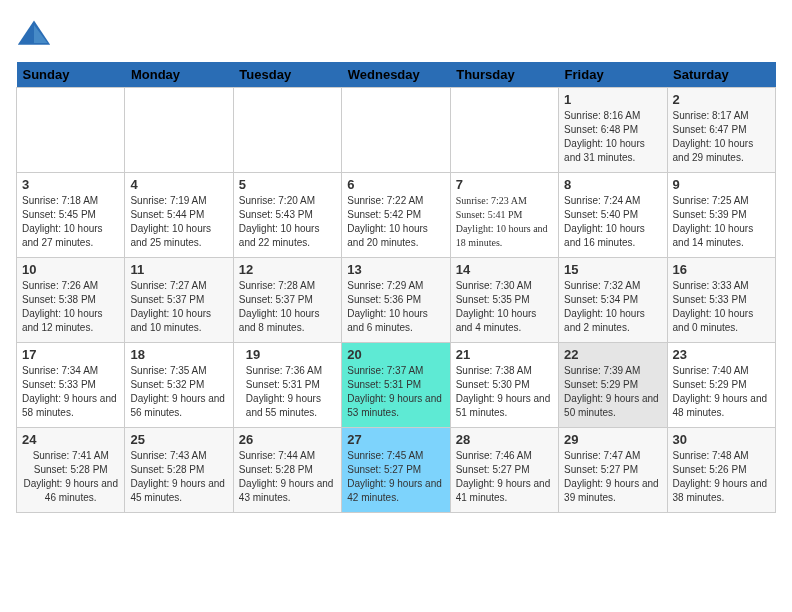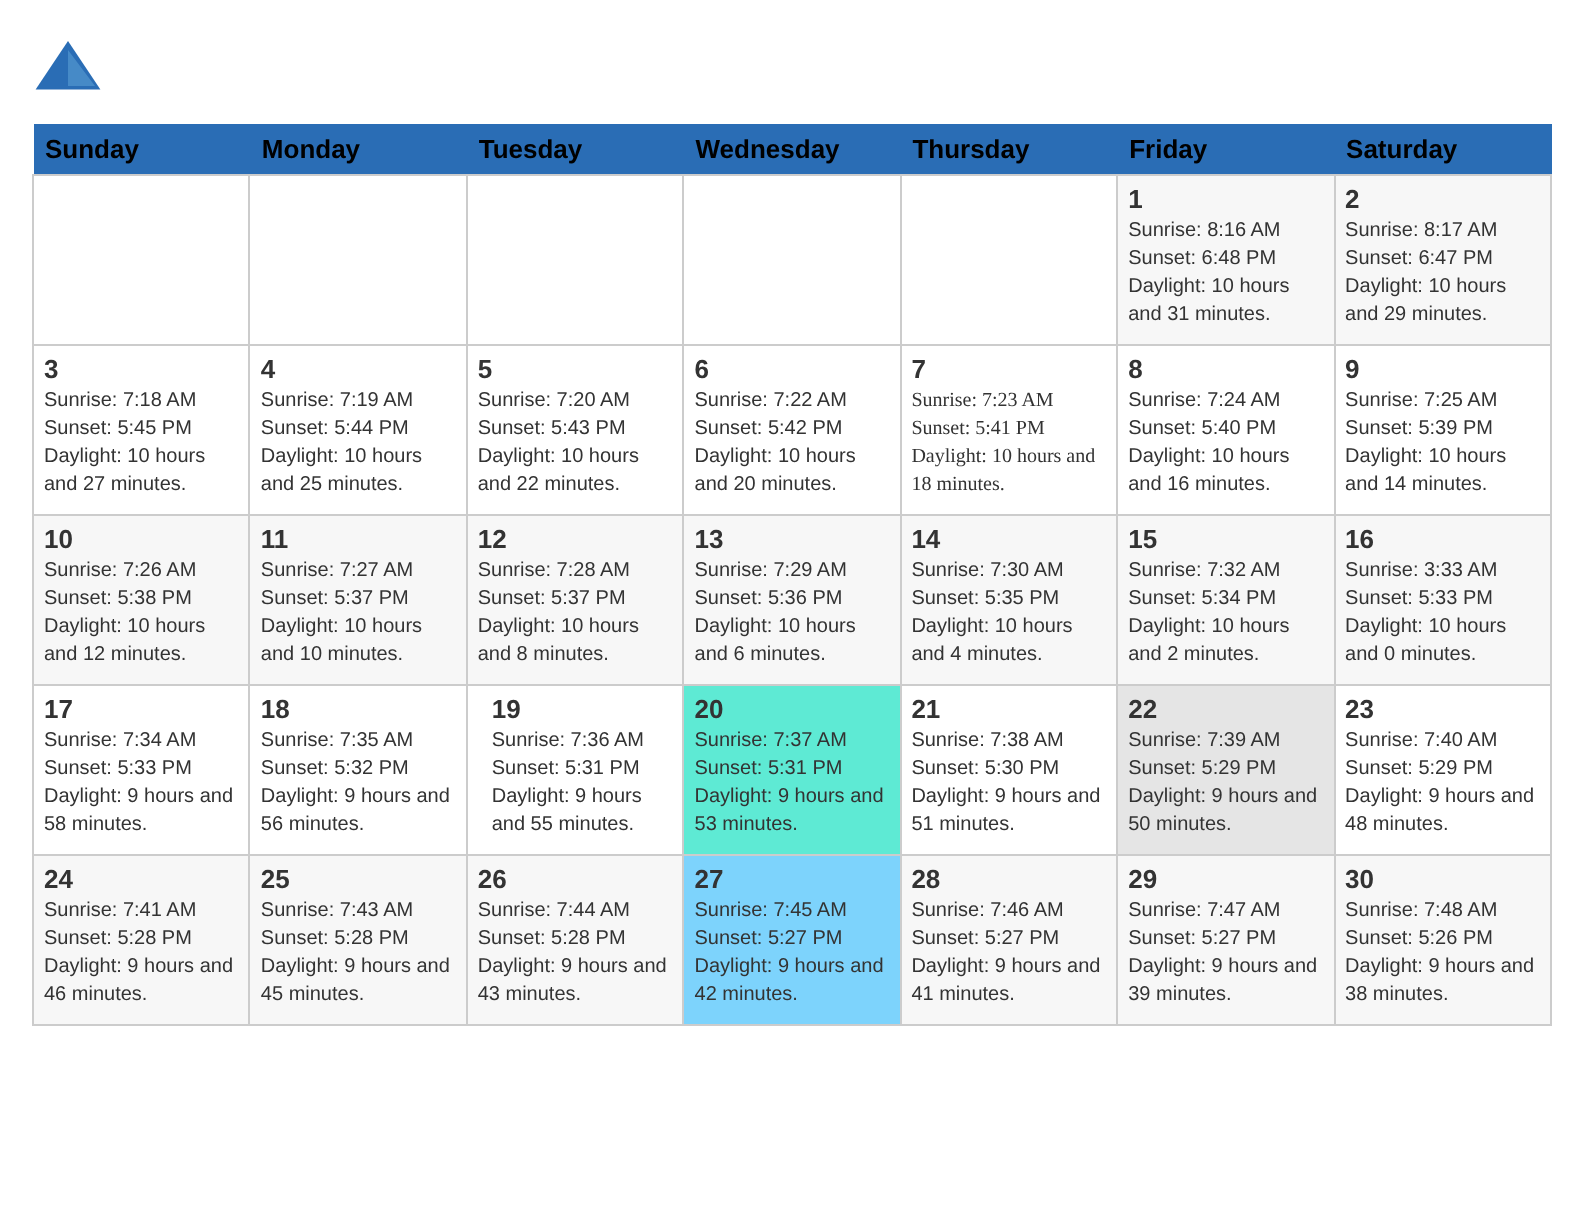--- a/index.html
+++ b/index.html
@@ -272,21 +272,21 @@
         <td style="background: rgb(255, 255, 255);">
           <span class="day-num">23</span>
           <div class="day-info" style="white-space: pre-line;">Sunrise: 7:40 AM
 Sunset: 5:29 PM
 Daylight: 9 hours and 48 minutes.</div>
         </td>
       </tr>
       <tr>
         <td style="background: rgb(247, 247, 247);">
           <span class="day-num">24</span>
-          <div class="day-info" style="white-space: pre-line;">Sunrise: 7:41 AM
+          <div class="day-info" style="white-space: pre-line; text-align: center;">Sunrise: 7:41 AM
 Sunset: 5:28 PM
 Daylight: 9 hours and 46 minutes.</div>
         </td>
         <td style="background: rgb(247, 247, 247);">
           <span class="day-num">25</span>
           <div class="day-info" style="white-space: pre-line;">Sunrise: 7:43 AM
 Sunset: 5:28 PM
 Daylight: 9 hours and 45 minutes.</div>
         </td>
         <td style="background: rgb(247, 247, 247);">

